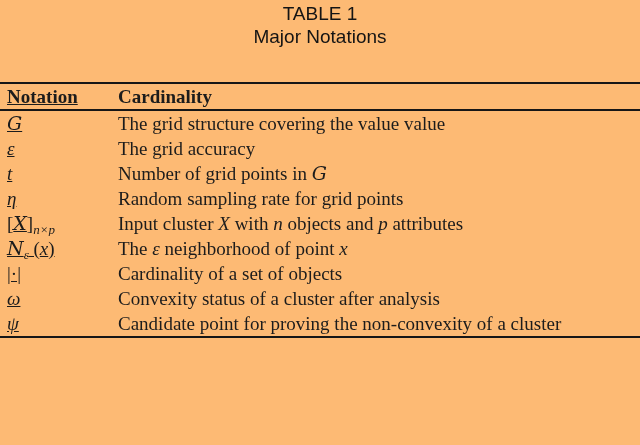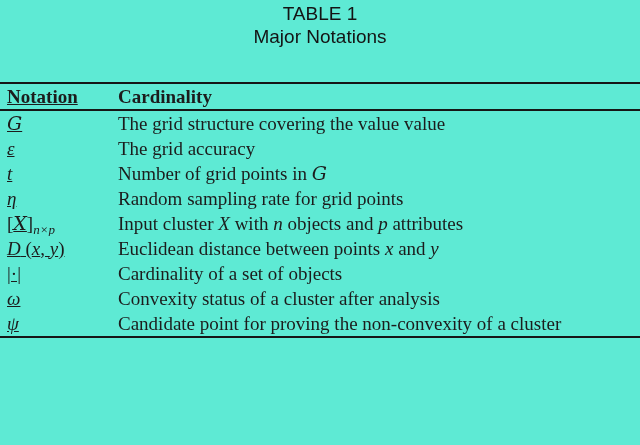--- a/index.html
+++ b/index.html
@@ -1,20 +1,20 @@
 <!DOCTYPE html>
 <html><head>
 <meta charset="utf-8">
 <style>
   html, body { margin: 0; padding: 0; background: #ffffff; }
   .sheet {
     position: relative;
     width: 640px;
     height: 445px;
-    background: #5eead4;
+    background: #fdba74;
     color: #1c1c1c;
     font-family: "Liberation Serif", serif;
     overflow: hidden;
   }
   .caption {
     position: absolute;
     top: 2px;
     left: 0;
     width: 100%;
     text-align: center;
@@ -102,22 +102,22 @@
         </tr>
         <tr>
           <td class="first"><span class="it">η</span></td>
           <td><span class="rm">Random sampling rate for grid points</span></td>
         </tr>
         <tr>
           <td class="first"><span class="rm">[</span><span class="scr">X</span><span class="rm">]</span><span class="subit">n×p</span></td>
           <td><span class="rm">Input cluster </span><span class="it">X</span><span class="rm"> with </span><span class="it">n</span><span class="rm"> objects and </span><span class="it">p</span><span class="rm"> attributes</span></td>
         </tr>
         <tr>
-          <td class="first"><span class="it">D</span><span class="rm"> (</span><span class="it">x</span><span class="rm">, </span><span class="it">y</span><span class="rm">)</span></td>
-          <td><span class="rm">Euclidean distance between points </span><span class="it">x</span><span class="rm"> and </span><span class="it">y</span></td>
+          <td class="first"><span class="scr">N</span><span class="subit">ε</span><span class="rm"> (</span><span class="it">x</span><span class="rm">)</span></td>
+          <td><span class="rm">The </span><span class="it">ε</span><span class="rm"> neighborhood of point </span><span class="it">x</span></td>
         </tr>
         <tr>
           <td class="first"><span class="rm">|·|</span></td>
           <td><span class="rm">Cardinality of a set of objects</span></td>
         </tr>
         <tr>
           <td class="first"><span class="it">ω</span></td>
           <td><span class="rm">Convexity status of a cluster after analysis</span></td>
         </tr>
         <tr>

